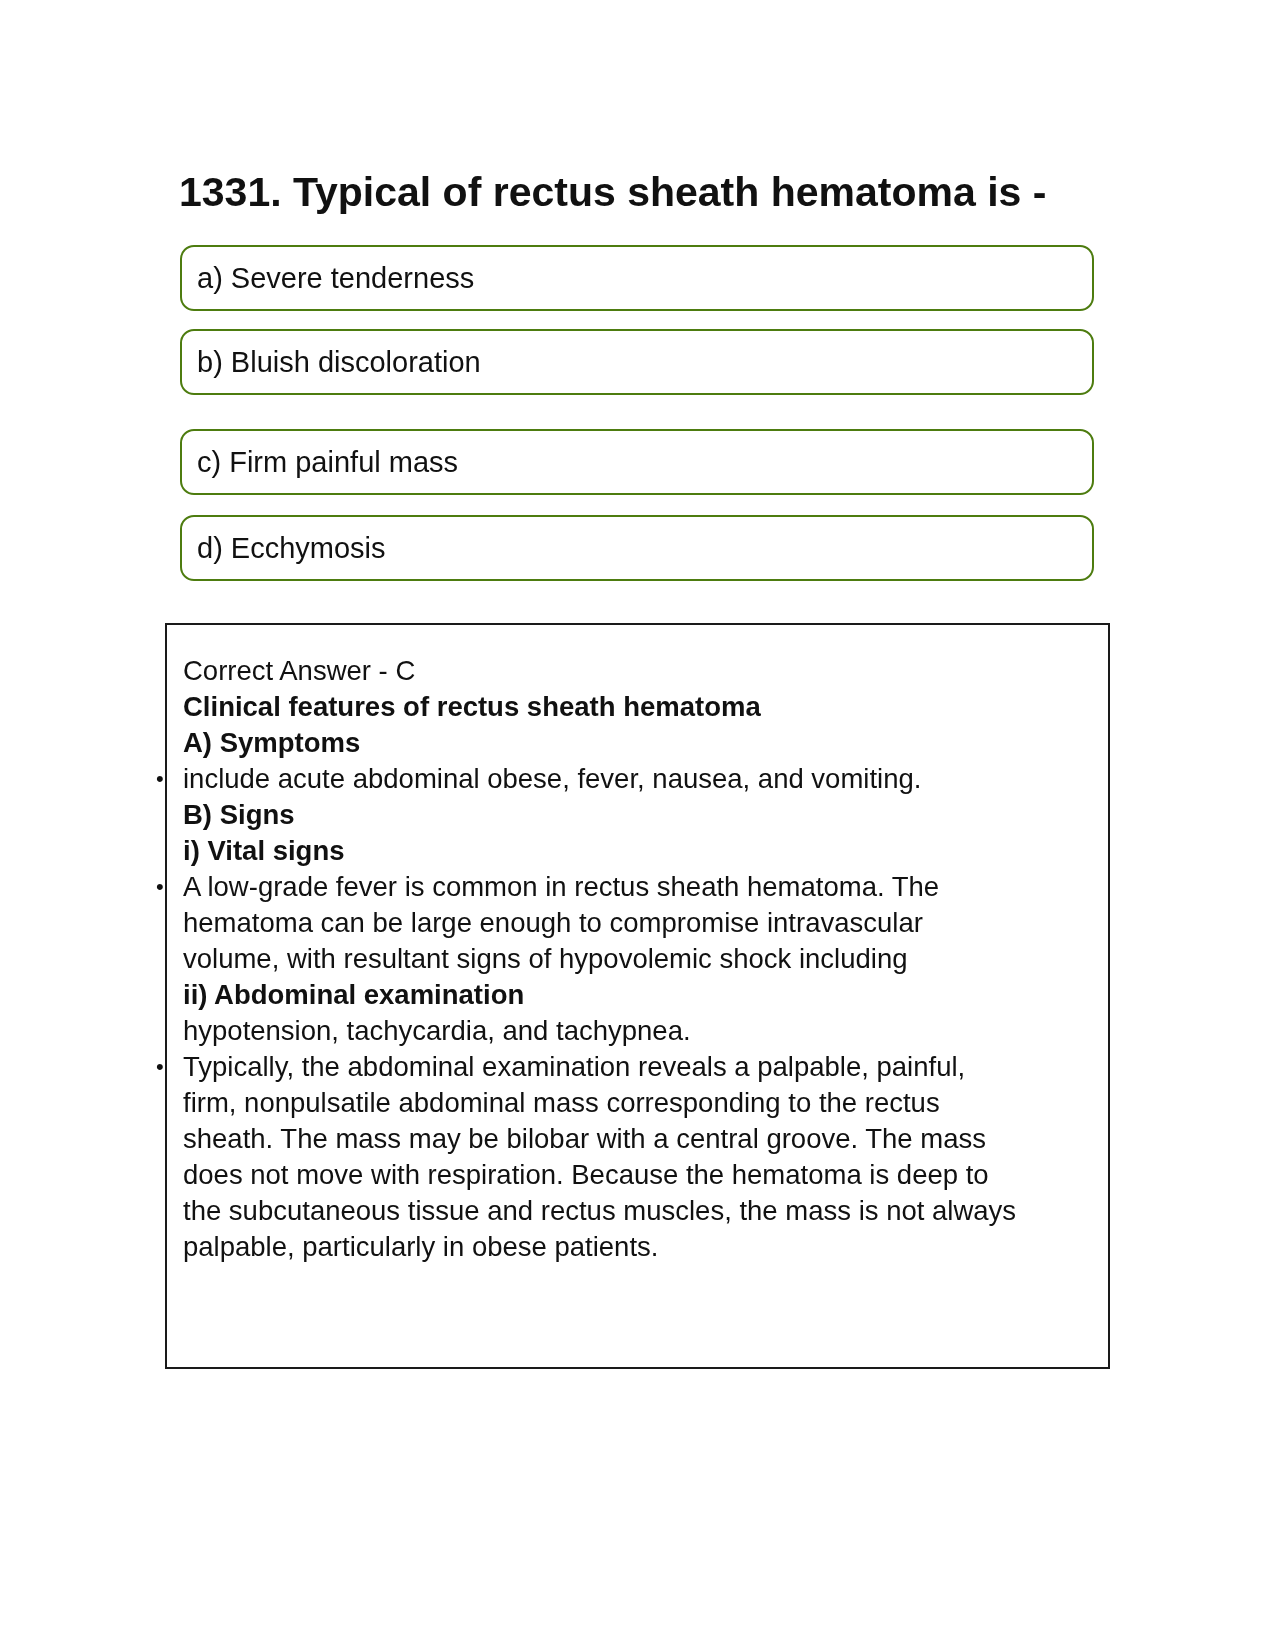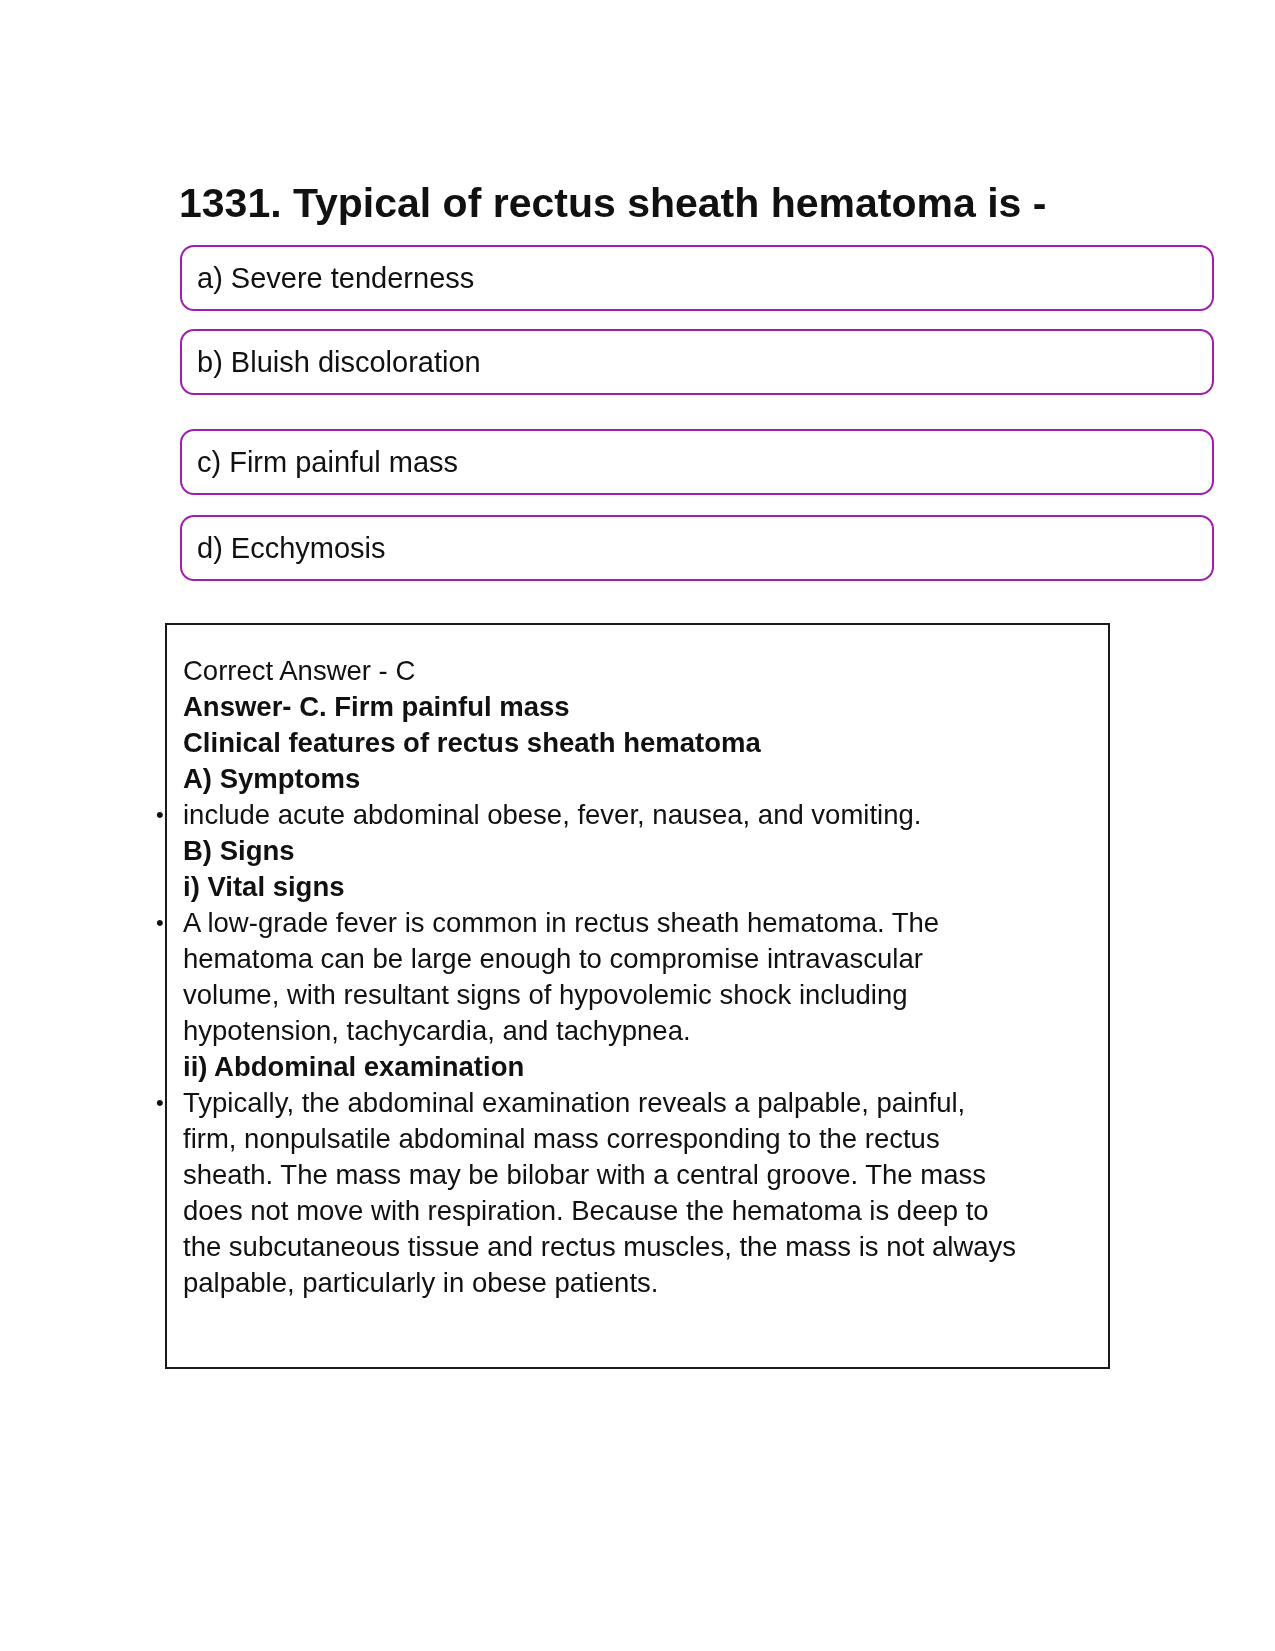--- a/index.html
+++ b/index.html
@@ -1,18 +1,18 @@
 <!DOCTYPE html>
 <html><head>
 <meta charset="utf-8">
 <style>
   html, body { margin: 0; padding: 0; background: #ffffff; }
   body { width: 1275px; height: 1651px; position: relative; font-family: "Liberation Sans", sans-serif; color: #111111; overflow: hidden; }
-  .title { position: absolute; left: 179px; top: 180px; font-size: 41px; font-weight: bold; white-space: nowrap; letter-spacing: 0px; }
-  .option { position: absolute; left: 180px; width: 1034px; height: 66px; border: 2px solid #a21caf; border-radius: 14px; box-sizing: border-box; }
+  .title { position: absolute; left: 179px; top: 169px; font-size: 41px; font-weight: bold; white-space: nowrap; letter-spacing: 0px; }
+  .option { position: absolute; left: 180px; width: 914px; height: 66px; border: 2px solid #4d7c0f; border-radius: 14px; box-sizing: border-box; }
   .option span { position: absolute; left: 15px; top: 15px; font-size: 29px; white-space: nowrap; }
   .answer-box { position: absolute; left: 165px; top: 623px; width: 945px; height: 746px; border: 2px solid #1a1a1a; box-sizing: border-box; }
   .content { position: absolute; left: 16px; top: 28px; width: 920px; font-size: 27.5px; line-height: 36px; }
   .line { white-space: nowrap; display: block; position: relative; }
   .b { font-weight: bold; }
   .bullet { position: absolute; left: -27px; top: 0; font-size: 22px; }
 </style>
 </head>
 <body>
 
@@ -27,32 +27,31 @@
 <div class="option" style="top:413px;margin-top:16px;">
   <span>c) Firm painful mass</span>
 </div>
 <div class="option" style="top:515px;">
   <span>d) Ecchymosis</span>
 </div>
 
 <div class="answer-box">
   <div class="content">
     <span class="line">Correct Answer - C</span>
-    <span class="line b">Answer- C. Firm painful mass</span>
     <span class="line b">Clinical features of rectus sheath hematoma</span>
     <span class="line b">A) Symptoms</span>
     <span class="line"><span class="bullet">•</span></span>
     <span class="line">include acute abdominal obese, fever, nausea, and vomiting.</span>
     <span class="line b">B) Signs</span>
     <span class="line b">i) Vital signs</span>
     <span class="line"><span class="bullet">•</span><span>A low-grade fever is common in rectus sheath hematoma. The</span></span>
     <span class="line">hematoma can be large enough to compromise intravascular</span>
     <span class="line">volume, with resultant signs of hypovolemic shock including</span>
+    <span class="line b">ii) Abdominal examination</span>
     <span class="line">hypotension, tachycardia, and tachypnea.</span>
-    <span class="line b">ii) Abdominal examination</span>
     <span class="line"><span class="bullet">•</span><span>Typically, the abdominal examination reveals a palpable, painful,</span></span>
     <span class="line">firm, nonpulsatile abdominal mass corresponding to the rectus</span>
     <span class="line">sheath. The mass may be bilobar with a central groove. The mass</span>
     <span class="line">does not move with respiration. Because the hematoma is deep to</span>
     <span class="line">the subcutaneous tissue and rectus muscles, the mass is not always</span>
     <span class="line">palpable, particularly in obese patients.</span>
   </div>
 </div>
 
 </body></html>

